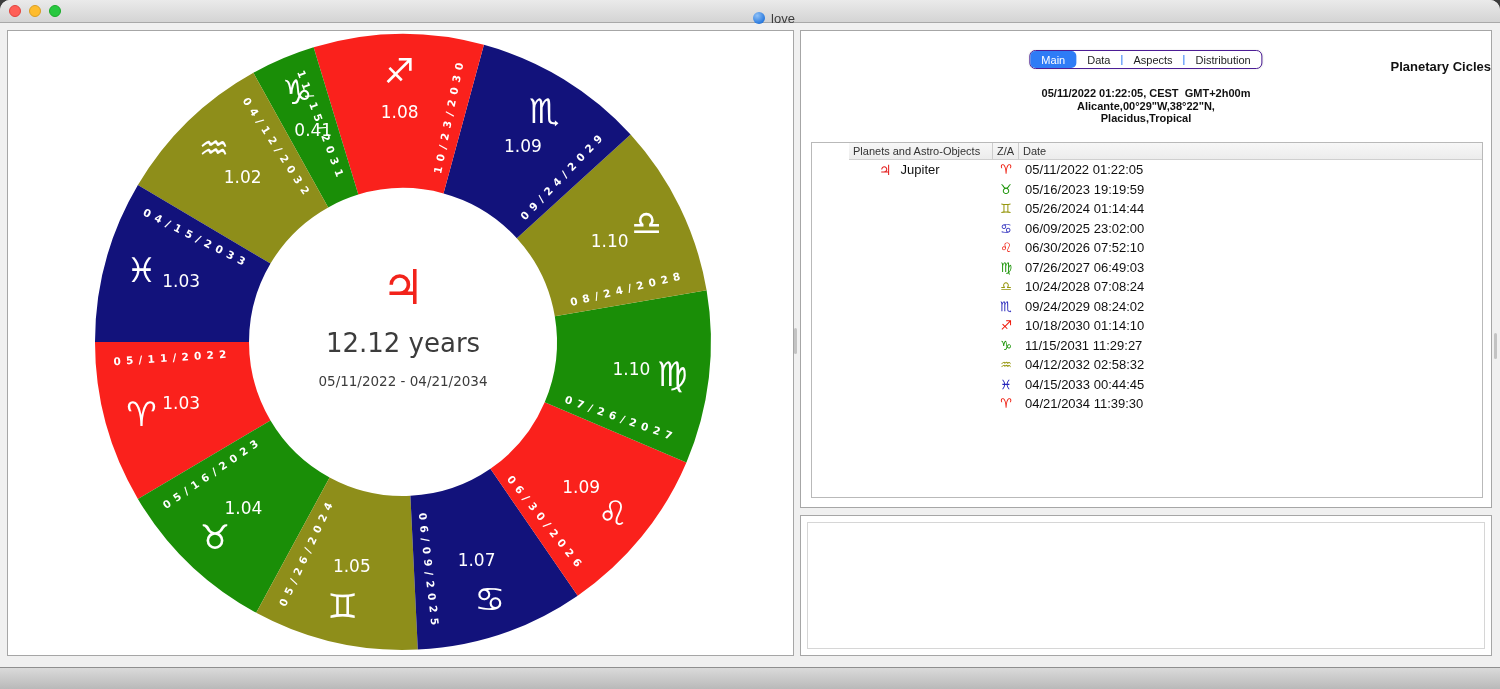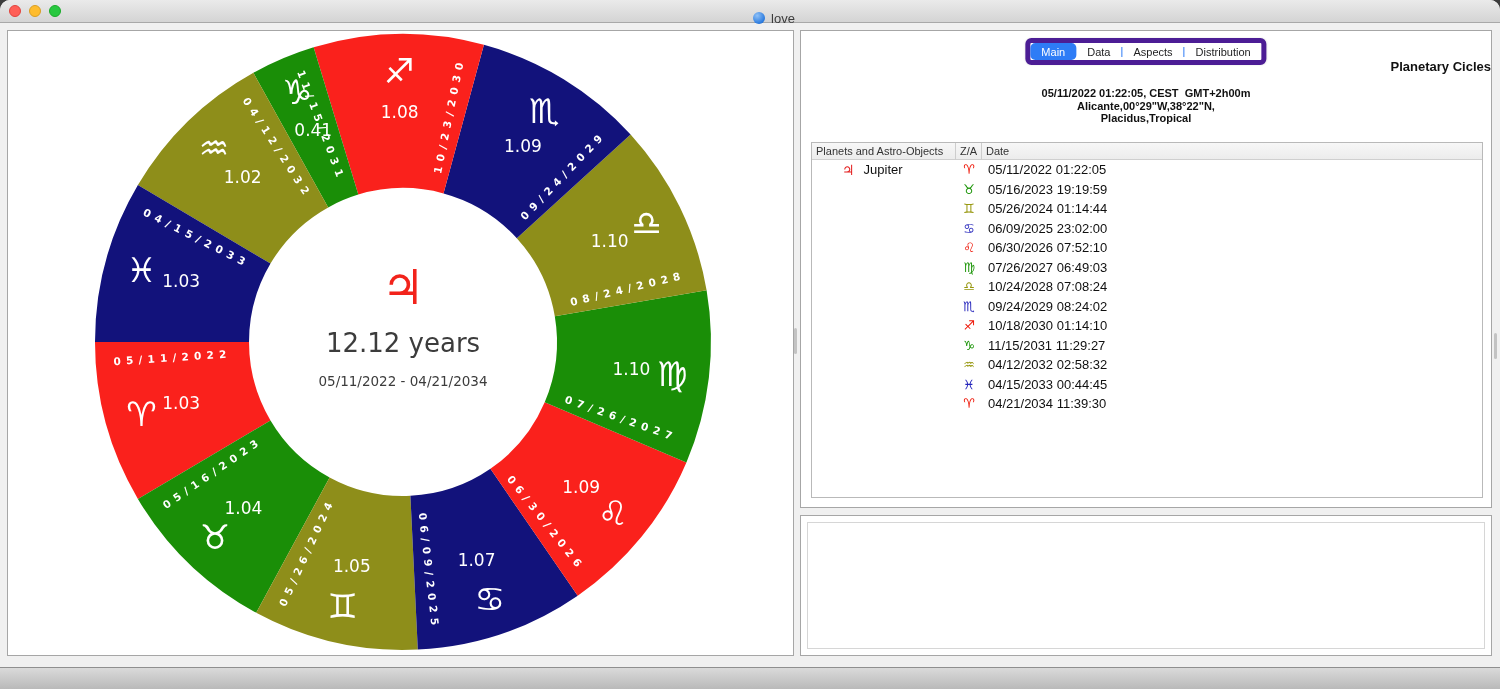--- a/index.html
+++ b/index.html
@@ -21,33 +21,33 @@
 
   
   .left-panel{position:absolute;left:7px;top:30px;width:785px;height:624px;background:#fff;border:1px solid #a6a6a6;}
   .right-top-panel{position:absolute;left:800px;top:30px;width:690px;height:476px;background:#fff;border:1px solid #a6a6a6;}
   .right-bottom-panel{position:absolute;left:800px;top:515px;width:690px;height:139px;background:#fff;border:1px solid #a6a6a6;}
   .right-bottom-inner{position:absolute;inset:6px;border:1px solid #d6d6d6;background:#fff;}
 
   .grip{position:absolute;width:3px;height:26px;background:#c3c3c3;border-radius:2px;}
 
   
-  .tabs{position:absolute;top:7px;left:50%;transform:translateX(-50%);display:flex;align-items:center;
-    background:#fff;border:5px solid #4c1d95;border-radius:6px;height:17px;font-size:11px;box-shadow:0 0 2px rgba(0,0,0,.12);}
+  .tabs{position:absolute;top:19px;left:50%;transform:translateX(-50%);display:flex;align-items:center;
+    background:#fff;border:1px solid #4c1d95;border-radius:6px;height:17px;font-size:11px;box-shadow:0 0 2px rgba(0,0,0,.12);}
   .tab{padding:0 11px;height:17px;display:flex;align-items:center;color:#1d1d1f;}
   .tab.active{background:#2e7cf6;color:#fff;border-radius:5px;}
   .tabsep{width:1px;height:10px;background:#2e7cf6;}
 
   
   .panel-title{margin-top:28px;text-align:right;font-size:13px;font-weight:bold;color:#111;}
   .panel-sub{margin-top:13px;text-align:center;font-size:11px;font-weight:bold;color:#111;line-height:12.5px;}
   .panel-sub div{white-space:pre;}
 
   
-  .tablebox{position:absolute;left:10px;top:111px;width:672px;height:356px;border:1px solid #b9b9b9;background:#fff;box-sizing:border-box;overflow:hidden;}
+  .tablebox{position:absolute;left:10px;top:111px;width:672px;height:356px;border:1px solid #b9b9b9;background:#fff;box-sizing:border-box;overflow:hidden;padding-left:37px;}
   .thead{display:flex;height:17px;background:linear-gradient(#f7f7f7,#ececec);border-bottom:1px solid #cfcfcf;
     font-size:11px;color:#333;align-items:center;box-sizing:border-box;}
   .th{padding:0 4px;box-sizing:border-box;height:17px;display:flex;align-items:center;}
   .th1{width:144px;border-right:1px solid #cdcdcd;}
   .th2{width:26px;border-right:1px solid #cdcdcd;}
   .th3{flex:1;}
   .trow{display:flex;height:19.5px;align-items:center;font-size:13px;color:#101010;}
   .c1{width:144px;display:flex;align-items:center;padding-left:30px;box-sizing:border-box;}
   .planet-glyph{font:bold 14px "DejaVu Sans",sans-serif;margin-right:9px;}
   .planet-name{font-size:13px;}

